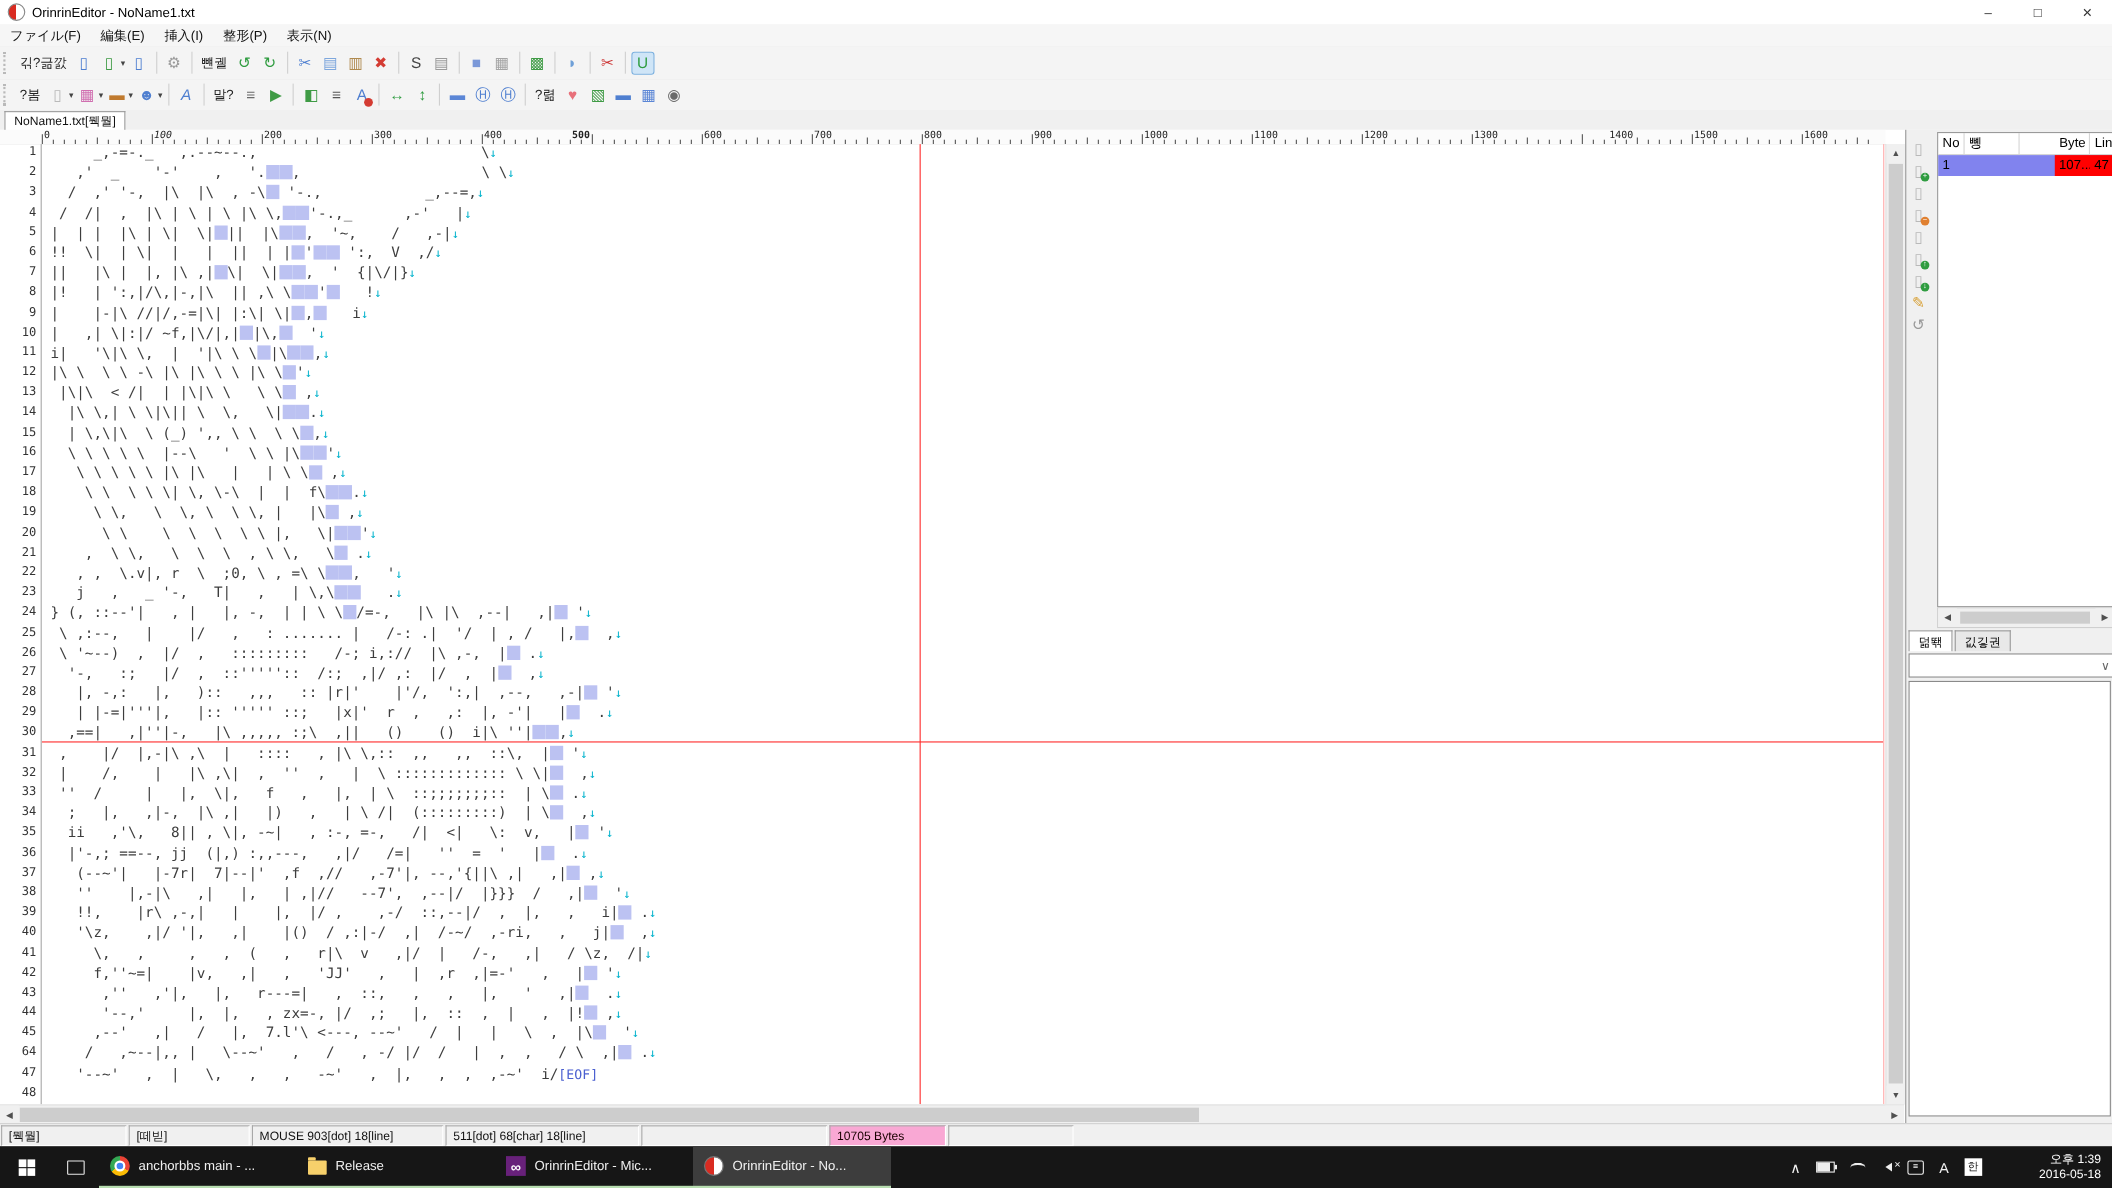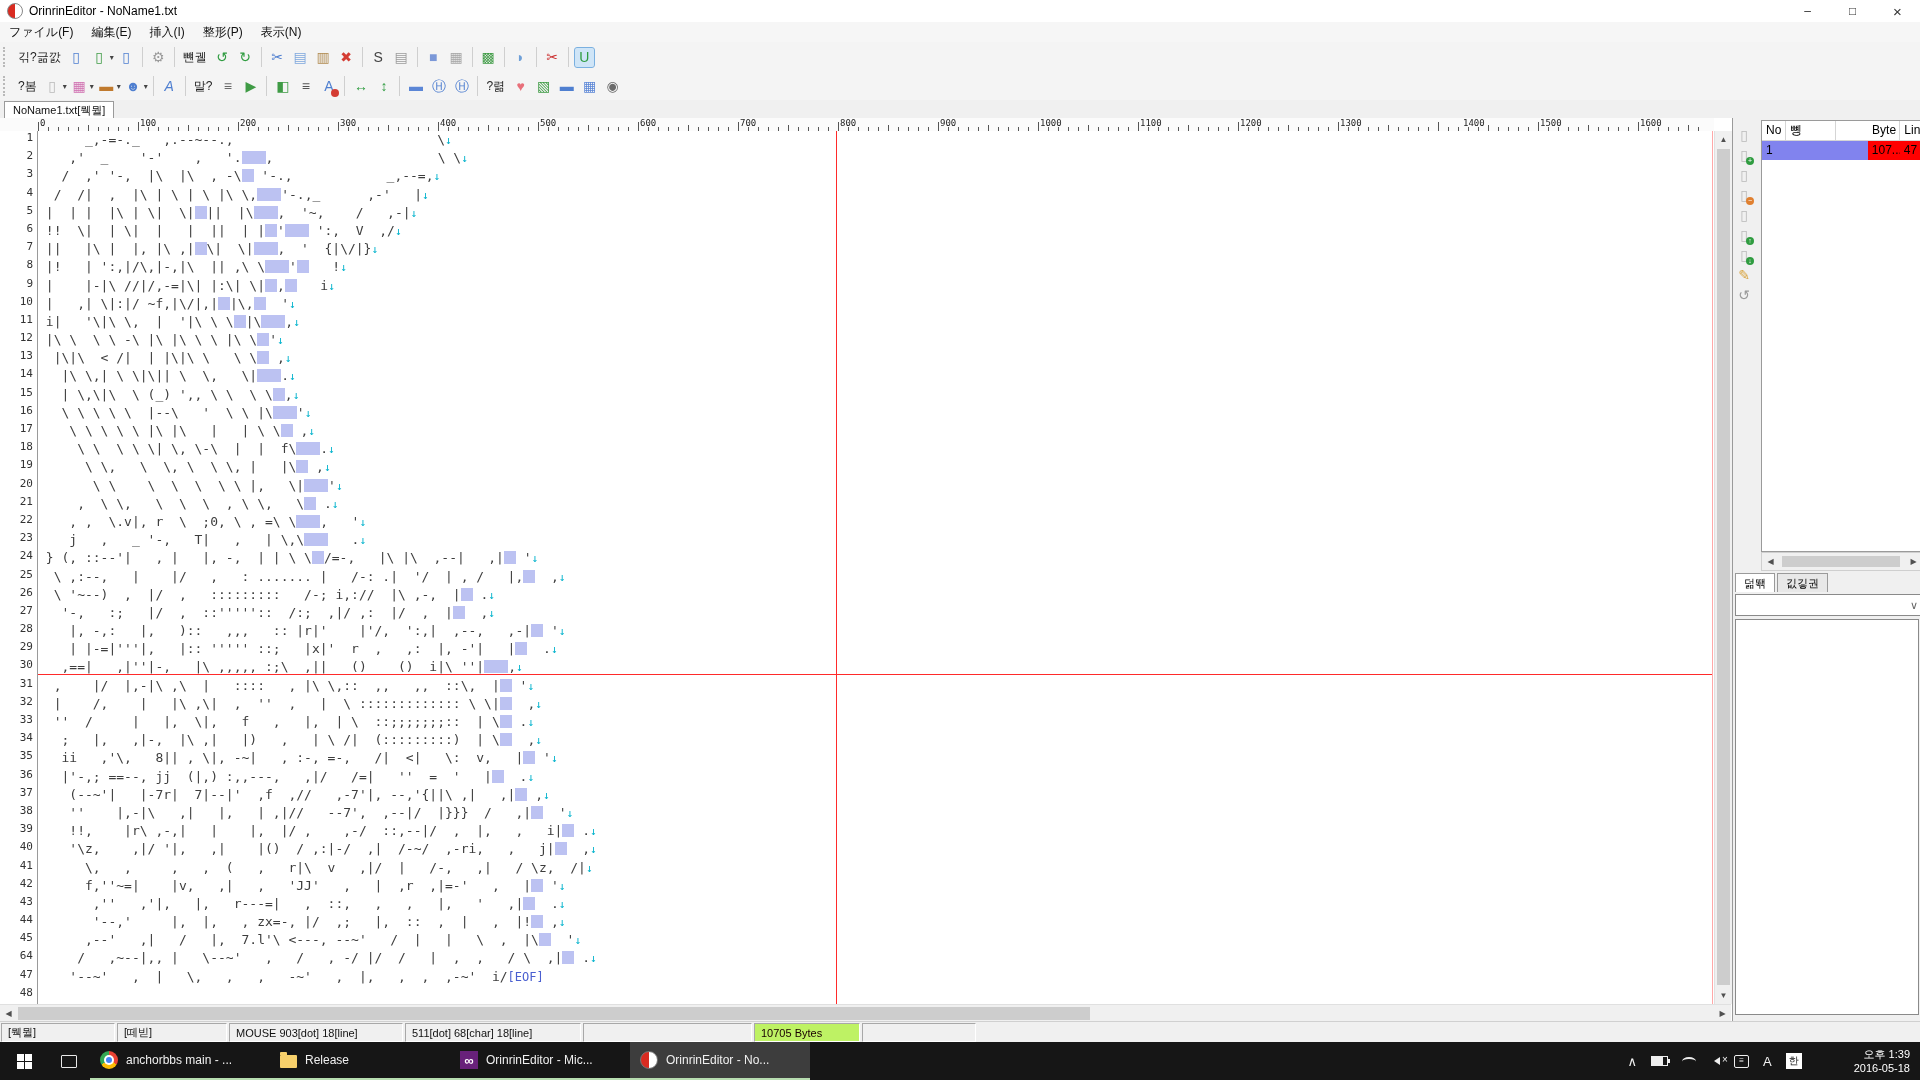--- a/index.html
+++ b/index.html
@@ -62,21 +62,21 @@
   .red{background:#ff0000;}
   #phscroll{position:absolute;left:28px;top:434px;width:160px;height:17px;background:#f0f0f0;border:1px solid #cfcfcf;}
   #ptabs{position:absolute;left:2px;top:455px;width:184px;height:19px;display:flex;font-size:11px;}
   .ptab{padding:2px 8px;border:1px solid #9a9a9a;border-bottom:none;background:#e8e8e8;margin-right:2px;}
   .ptab.on{background:#fff;}
   #pselect{position:absolute;left:2px;top:476px;width:182px;height:20px;background:#fff;border:1px solid #8a8a8a;display:flex;align-items:center;justify-content:flex-end;color:#666;font-size:11px;padding-right:4px;}
   #plist{position:absolute;left:2px;top:501px;width:182px;height:394px;background:#fff;border:1px solid #8a8a8a;}
   
   #statusbar{left:0;top:1021px;width:1920px;height:21px;background:#f0f0f0;display:flex;align-items:stretch;font-size:11px;color:#111;border-top:1px solid #d0d0d0;}
   .seg{border:1px solid;border-color:#a8a8a8 #fff #fff #a8a8a8;margin:1px 1px;display:flex;align-items:center;padding:0 6px;white-space:nowrap;overflow:hidden;}
-  .seg.redseg{background:#bef264;color:#1a0000;}
+  .seg.redseg{background:#f9a8d4;color:#1a0000;}
   
   #taskbar{left:0;top:1042px;width:1920px;height:38px;background:#161616;display:flex;align-items:stretch;color:#eee;}
   #startbtn{width:48px;display:flex;align-items:center;justify-content:center;}
   .winlogo{display:grid;grid-template-columns:7px 7px;grid-gap:1px;}
   .winlogo i{width:7px;height:7px;background:#fff;}
   #searchbox{width:408px;background:#4c4c4c;display:flex;align-items:center;font-size:13px;color:#c9c9c9;padding-left:14px;margin:0;}
   #taskview{width:42px;display:flex;align-items:center;justify-content:center;}
   .tvico{width:14px;height:11px;border:1px solid #e8e8e8;border-radius:1px;}
   .tbapp{width:180px;display:flex;align-items:center;font-size:12px;color:#f0f0f0;position:relative;padding-left:10px;box-sizing:border-box;border-bottom:2px solid #b7ddb0;}
   .tbapp.active{background:#3d3d3d;}
@@ -201,21 +201,21 @@
     <span class="tick" style="left: 48px; height: 4px;"></span>
     <span class="tick" style="left: 58px; height: 4px;"></span>
     <span class="tick" style="left: 68px; height: 4px;"></span>
     <span class="tick" style="left: 78px; height: 4px;"></span>
     <span class="tick" style="left: 88px; height: 6px;"></span>
     <span class="tick" style="left: 98px; height: 4px;"></span>
     <span class="tick" style="left: 108px; height: 4px;"></span>
     <span class="tick" style="left: 118px; height: 4px;"></span>
     <span class="tick" style="left: 128px; height: 4px;"></span>
     <span class="tick" style="left: 138px; height: 9px;"></span>
-    <span class="tlab" style="left: 140px;">100</span>
+    <span class="tlab" style="left: 140px; font-style: italic;">100</span>
     <span class="tick" style="left: 148px; height: 4px;"></span>
     <span class="tick" style="left: 158px; height: 4px;"></span>
     <span class="tick" style="left: 168px; height: 4px;"></span>
     <span class="tick" style="left: 178px; height: 4px;"></span>
     <span class="tick" style="left: 188px; height: 6px;"></span>
     <span class="tick" style="left: 198px; height: 4px;"></span>
     <span class="tick" style="left: 208px; height: 4px;"></span>
     <span class="tick" style="left: 218px; height: 4px;"></span>
     <span class="tick" style="left: 228px; height: 4px;"></span>
     <span class="tick" style="left: 238px; height: 9px;"></span>
@@ -245,21 +245,21 @@
     <span class="tick" style="left: 448px; height: 4px;"></span>
     <span class="tick" style="left: 458px; height: 4px;"></span>
     <span class="tick" style="left: 468px; height: 4px;"></span>
     <span class="tick" style="left: 478px; height: 4px;"></span>
     <span class="tick" style="left: 488px; height: 6px;"></span>
     <span class="tick" style="left: 498px; height: 4px;"></span>
     <span class="tick" style="left: 508px; height: 4px;"></span>
     <span class="tick" style="left: 518px; height: 4px;"></span>
     <span class="tick" style="left: 528px; height: 4px;"></span>
     <span class="tick" style="left: 538px; height: 9px;"></span>
-    <span class="tlab" style="left: 540px;">500</span>
+    <span class="tlab" style="left: 520px; font-weight: bold;">500</span>
     <span class="tick" style="left: 548px; height: 4px;"></span>
     <span class="tick" style="left: 558px; height: 4px;"></span>
     <span class="tick" style="left: 568px; height: 4px;"></span>
     <span class="tick" style="left: 578px; height: 4px;"></span>
     <span class="tick" style="left: 588px; height: 6px;"></span>
     <span class="tick" style="left: 598px; height: 4px;"></span>
     <span class="tick" style="left: 608px; height: 4px;"></span>
     <span class="tick" style="left: 618px; height: 4px;"></span>
     <span class="tick" style="left: 628px; height: 4px;"></span>
     <span class="tick" style="left: 638px; height: 9px;"></span>

